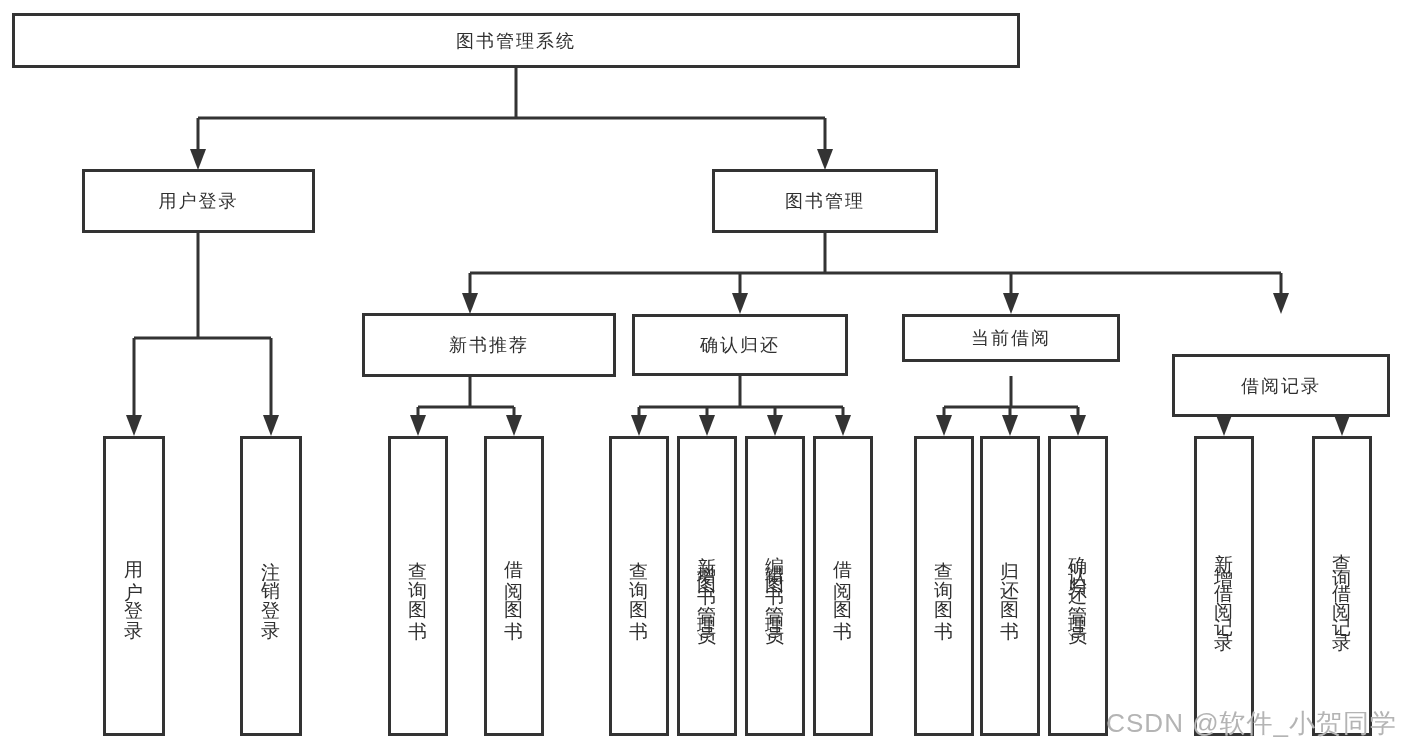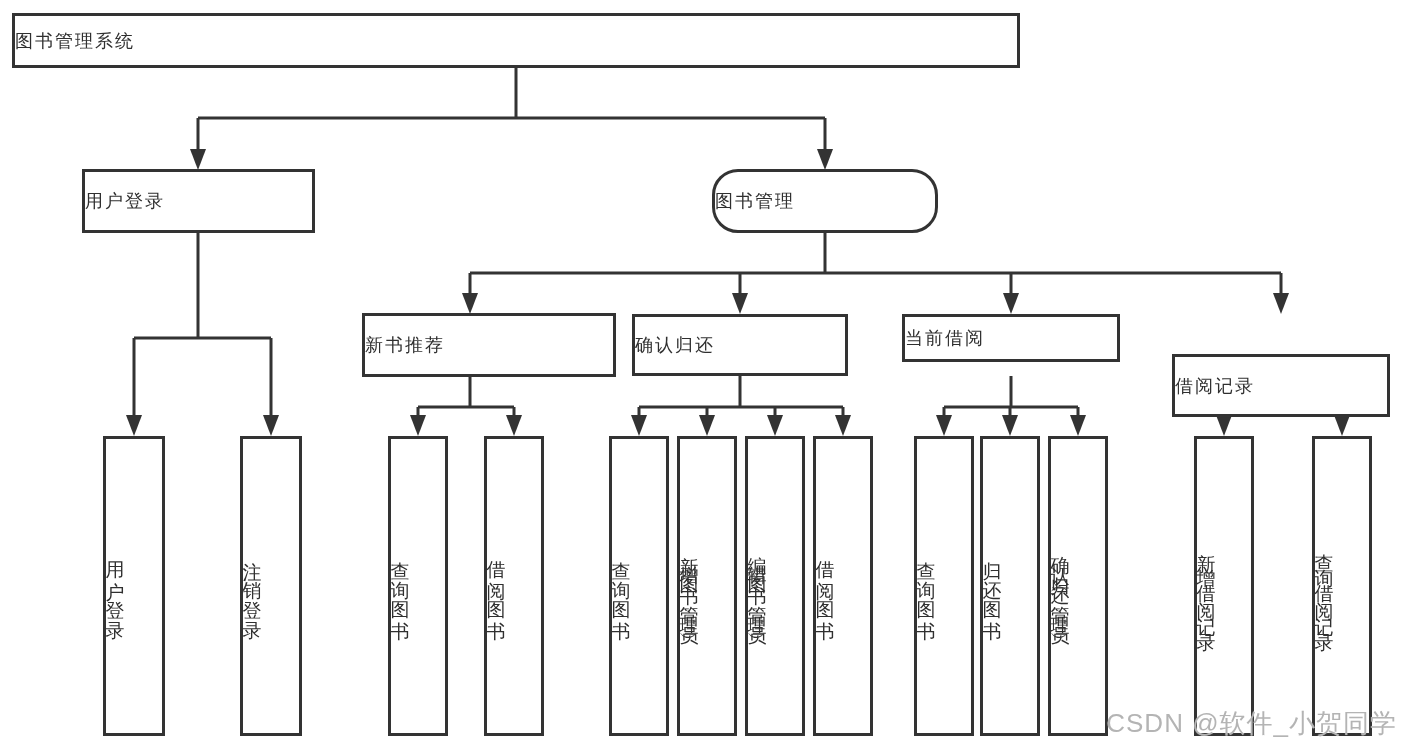--- a/index.html
+++ b/index.html
@@ -8,21 +8,21 @@
     background:#ffffff;
     font-family:"Liberation Sans","DejaVu Sans",sans-serif;
     color:#2f2f2f;
   }
   .stage{position:absolute;inset:0;width:1405px;height:747px;}
   svg.wires{position:absolute;left:0;top:0;z-index:1;}
   .node{
     position:absolute;z-index:2;
     background:#ffffff;
     border:3px solid #333333;
-    display:flex;align-items:center;justify-content:flex-start;
+    display:flex;align-items:center;justify-content:center;
     box-sizing:border-box;
   }
   .node .lbl{
     font-size:18px;letter-spacing:2px;color:#2f2f2f;white-space:nowrap;
   }
   .leaf{top:436px;height:300px;width:62px;}
   .leaf .vlbl{
     writing-mode:vertical-rl;
     text-orientation:upright;
     font-size:19px;color:#2f2f2f;line-height:1;
@@ -86,21 +86,21 @@
     </g>
   </svg>
 
   <div class="node" style="left:12px;top:13px;width:1008px;height:55px;">
     <span class="lbl">图书管理系统</span>
   </div>
 
   <div class="node" style="left:82px;top:169px;width:233px;height:64px;">
     <span class="lbl">用户登录</span>
   </div>
-  <div class="node" style="left:712px;top:169px;width:226px;height:64px;border-radius:26px;">
+  <div class="node" style="left:712px;top:169px;width:226px;height:64px;">
     <span class="lbl">图书管理</span>
   </div>
 
   <div class="node" style="left:362px;top:313px;width:254px;height:64px;">
     <span class="lbl">新书推荐</span>
   </div>
   <div class="node" style="left:632px;top:314px;width:216px;height:62px;">
     <span class="lbl">确认归还</span>
   </div>
   <div class="node" style="left:902px;top:314px;width:218px;height:48px;">

